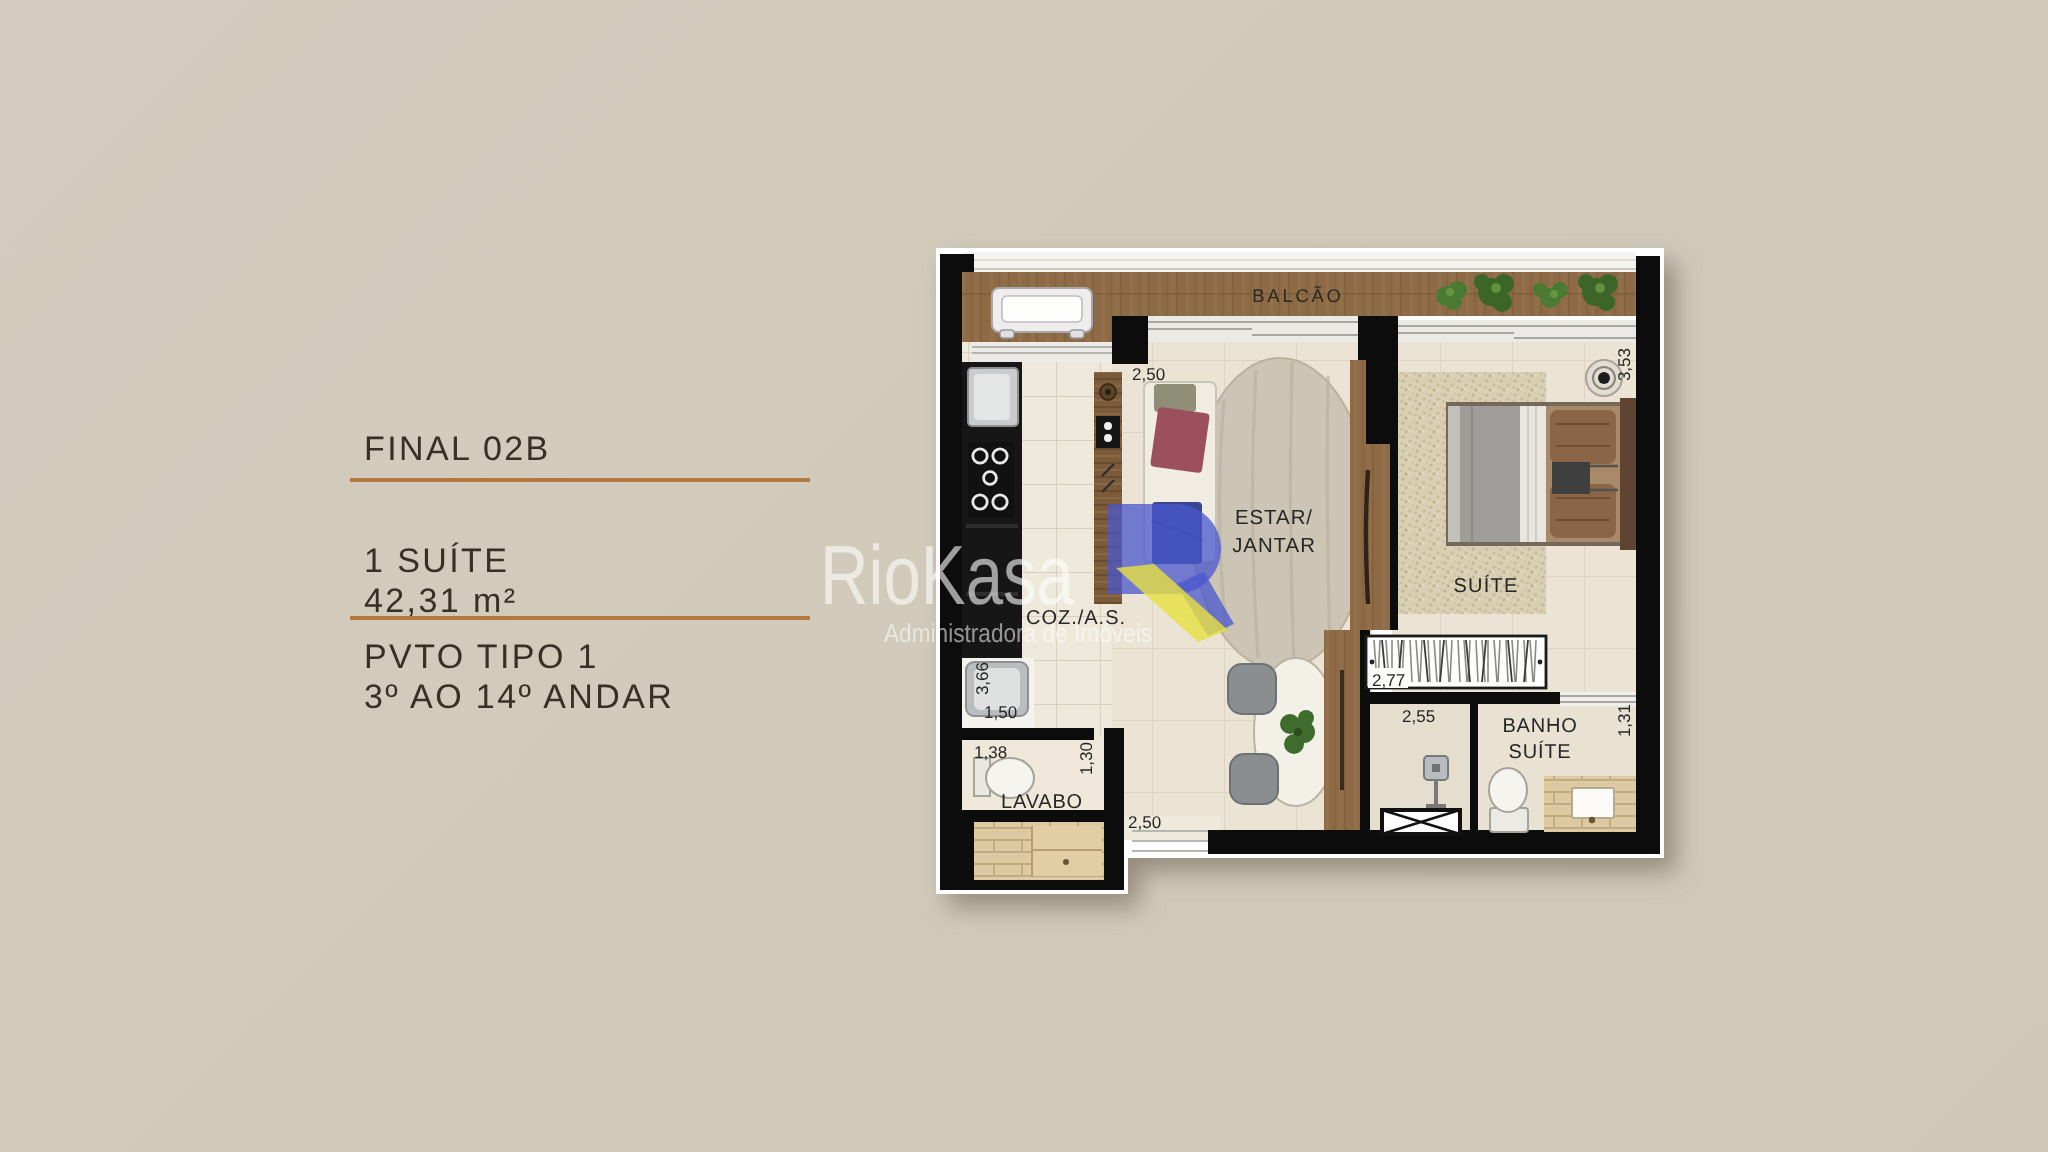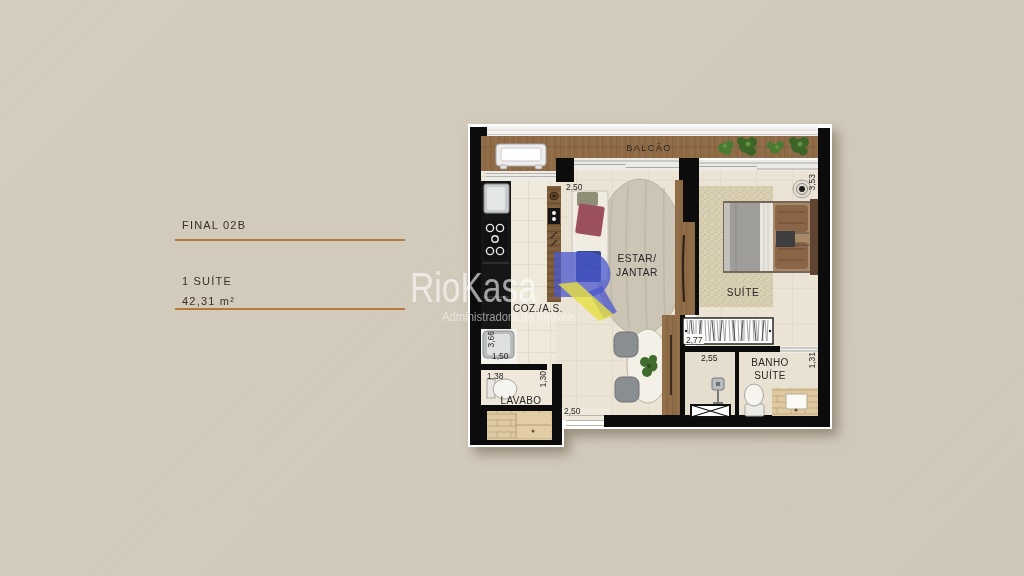--- a/index.html
+++ b/index.html
@@ -1,28 +1,29 @@
 <!DOCTYPE html>
 <html><head>
 <meta charset="utf-8">
 <style>
   html,body{margin:0;padding:0;}
   body{width:1024px;height:576px;overflow:hidden;font-family:"Liberation Sans",sans-serif;}
   .stage{position:absolute;top:0;left:0;width:1024px;height:576px;
     background:linear-gradient(135deg,#d4ccbe 0%,#d1c9ba 55%,#cfc7b8 100%);}
-  .lt{position:absolute;color:#3a2f25;letter-spacing:1.2px;font-size:11px;line-height:20px;}
+  .lt{position:absolute;color:#3a2f25;letter-spacing:1.2px;font-size:17px;line-height:20px;}
   .rule{position:absolute;left:175px;width:230px;height:2px;background:#b5793f;}
 </style>
 </head>
 <body>
 <div class="stage">
   <div class="lt" style="left:182px;top:215px;">FINAL 02B</div>
   <div class="rule" style="top:239px;"></div>
   <div class="lt" style="left:182px;top:271px;">1 SUÍTE<br>42,31 m²</div>
   <div class="rule" style="top:308px;"></div>
+  <div class="lt" style="left:182px;top:319px;">PVTO TIPO 1<br>3º AO 14º ANDAR</div>
 
   <svg width="1024" height="576" viewBox="0 0 1024 576" style="position:absolute;top:0;left:0;">
     <defs>
       <pattern id="wood" width="14" height="40" patternUnits="userSpaceOnUse">
         <rect width="14" height="40" fill="#8e6b46"></rect>
         <rect x="0" width="1" height="40" fill="#7a5938" opacity=".45"></rect>
         <rect x="5" width="1.6" height="40" fill="#9c7a52" opacity=".4"></rect>
         <rect x="9" width="1" height="40" fill="#745634" opacity=".3"></rect>
         <rect x="11.5" width="2" height="40" fill="#97744c" opacity=".35"></rect>
       </pattern>

